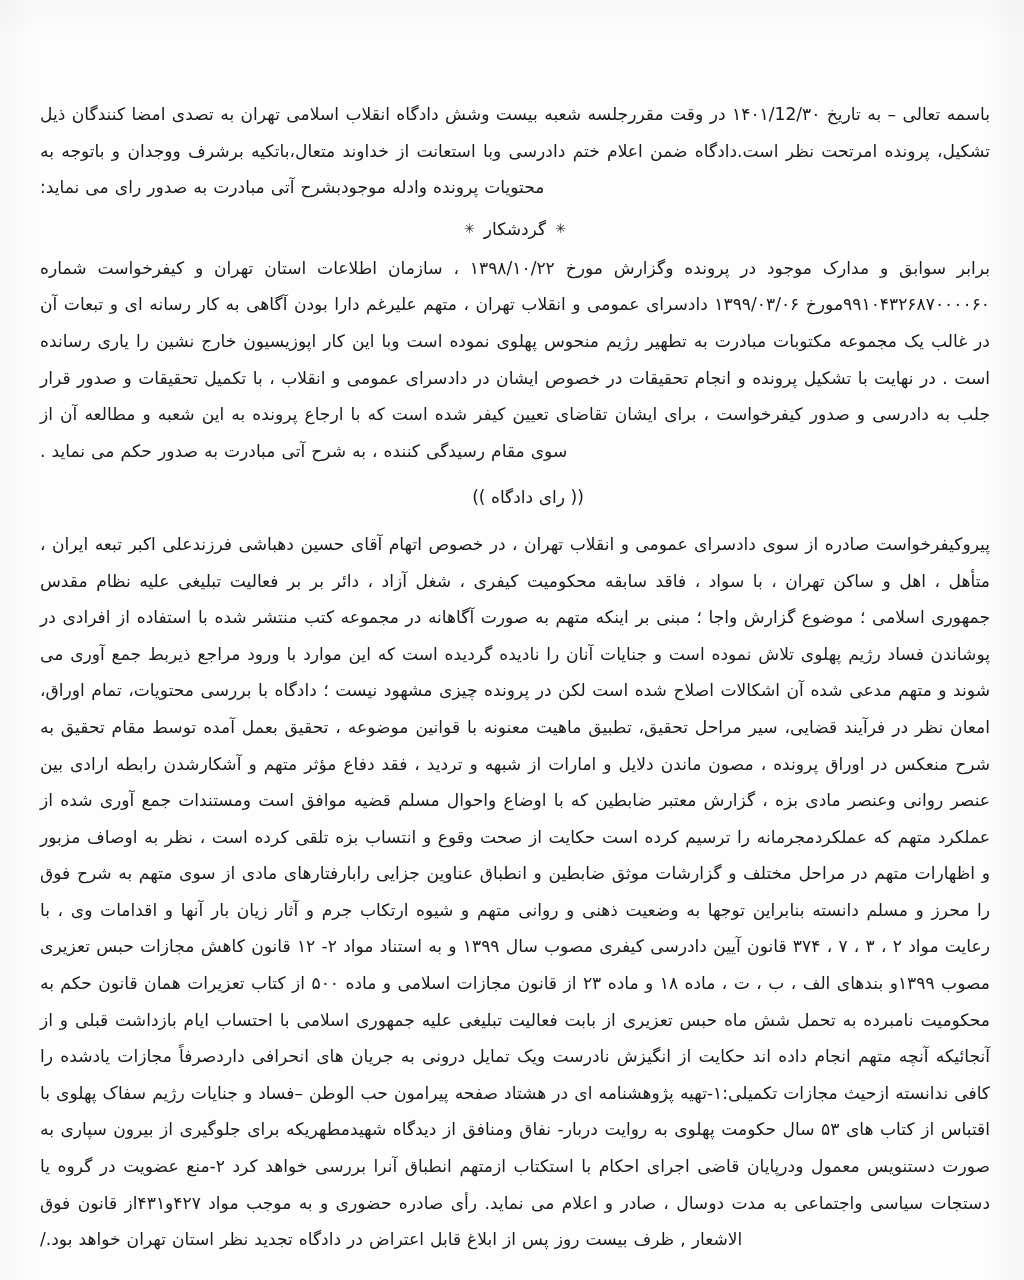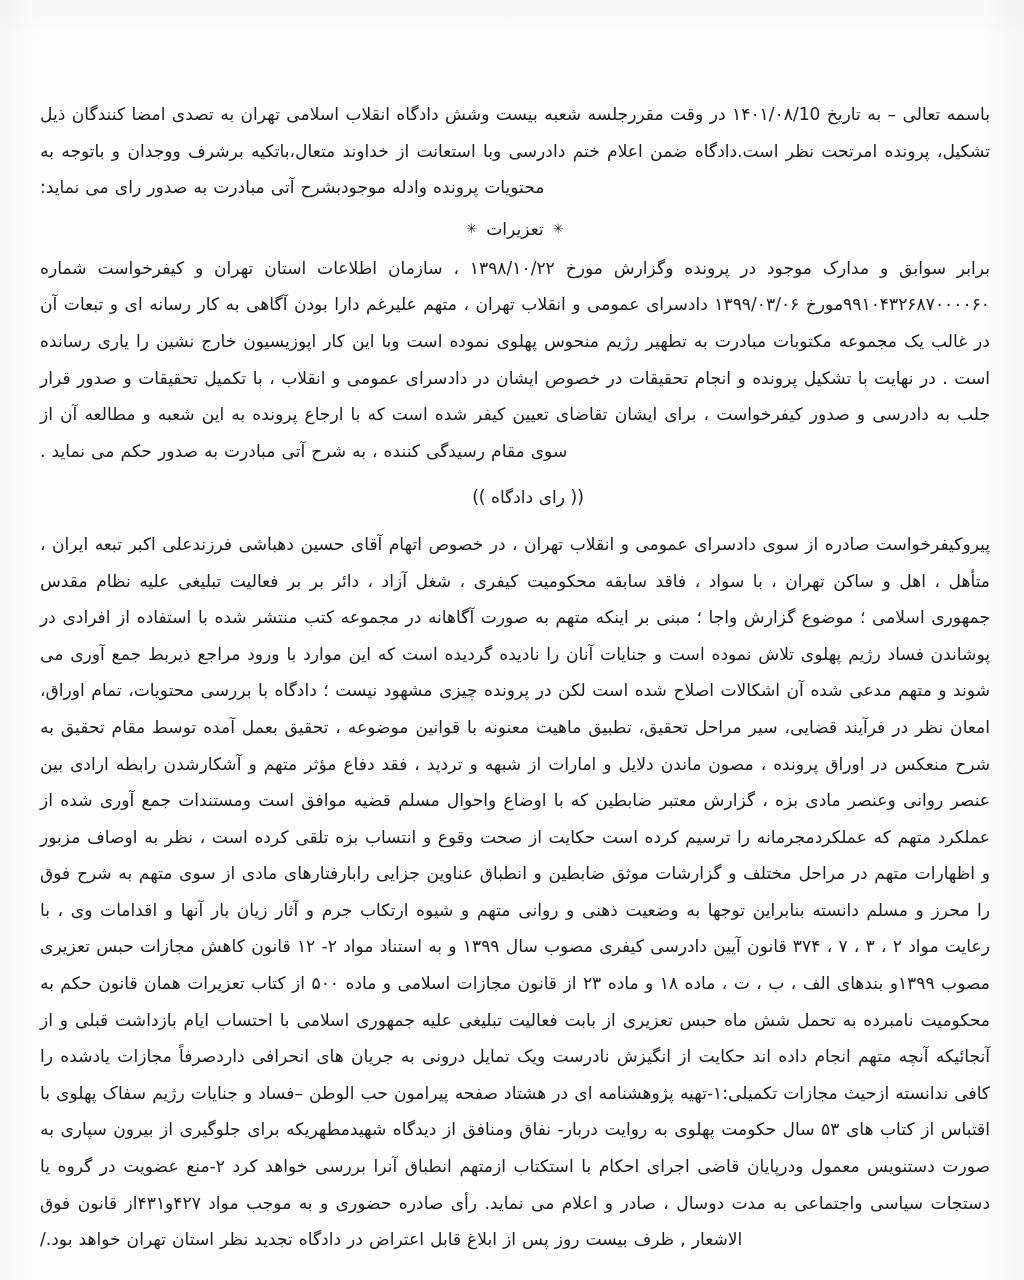--- a/index.html
+++ b/index.html
@@ -71,26 +71,26 @@
   }
   .gap-sm { height: 4px; }
   .gap-xs { height: 1px; }
 </style>
 </head>
 <body>
 
 <div class="scan-page">
   <div class="page-body">
 
-    <p class="para last-line-left">باسمه تعالی – به تاریخ  ۱۴۰۱/۰۸/10 در وقت مقررجلسه شعبه بیست وشش دادگاه انقلاب اسلامی تهران به تصدی امضا کنندگان ذیل تشکیل، پرونده امرتحت نظر است.دادگاه  ضمن اعلام ختم دادرسی وبا استعانت از خداوند متعال،باتکیه برشرف ووجدان و باتوجه به محتویات پرونده وادله موجودبشرح آتی مبادرت به صدور رای می نماید:</p>
+    <p class="para last-line-left">باسمه تعالی – به تاریخ  ۱۴۰۱/12/۳۰ در وقت مقررجلسه شعبه بیست وشش دادگاه انقلاب اسلامی تهران به تصدی امضا کنندگان ذیل تشکیل، پرونده امرتحت نظر است.دادگاه  ضمن اعلام ختم دادرسی وبا استعانت از خداوند متعال،باتکیه برشرف ووجدان و باتوجه به محتویات پرونده وادله موجودبشرح آتی مبادرت به صدور رای می نماید:</p>
 
     <div class="gap-sm"></div>
 
     <div class="heading-gardeshkar">
-      <span class="star">✳</span><span>تعزیرات</span><span class="star">✳</span>
+      <span class="star">✳</span><span>گردشکار</span><span class="star">✳</span>
     </div>
 
     <p class="para last-line-left">برابر سوابق و مدارک موجود در پرونده وگزارش مورخ ۱۳۹۸/۱۰/۲۲ ، سازمان اطلاعات استان تهران و کیفرخواست شماره ۹۹۱۰۴۳۲۶۸۷۰۰۰۰۶۰مورخ ۱۳۹۹/۰۳/۰۶ دادسرای عمومی و انقلاب تهران ، متهم علیرغم دارا بودن آگاهی به کار رسانه ای و تبعات آن در غالب یک مجموعه مکتوبات مبادرت به تطهیر رژیم منحوس پهلوی نموده است وبا این کار اپوزیسیون خارج نشین را یاری رسانده است . در نهایت با تشکیل پرونده و انجام تحقیقات در خصوص ایشان در دادسرای عمومی و انقلاب ، با تکمیل تحقیقات و صدور قرار جلب به دادرسی و صدور کیفرخواست ، برای ایشان تقاضای تعیین کیفر شده است که با ارجاع پرونده به این شعبه و مطالعه آن از سوی مقام رسیدگی کننده ، به شرح آتی مبادرت به صدور حکم می نماید .</p>
 
     <div class="gap-xs"></div>
 
     <p class="ruling-title">(( رای دادگاه ))</p>
 
     <div class="gap-xs"></div>
 

